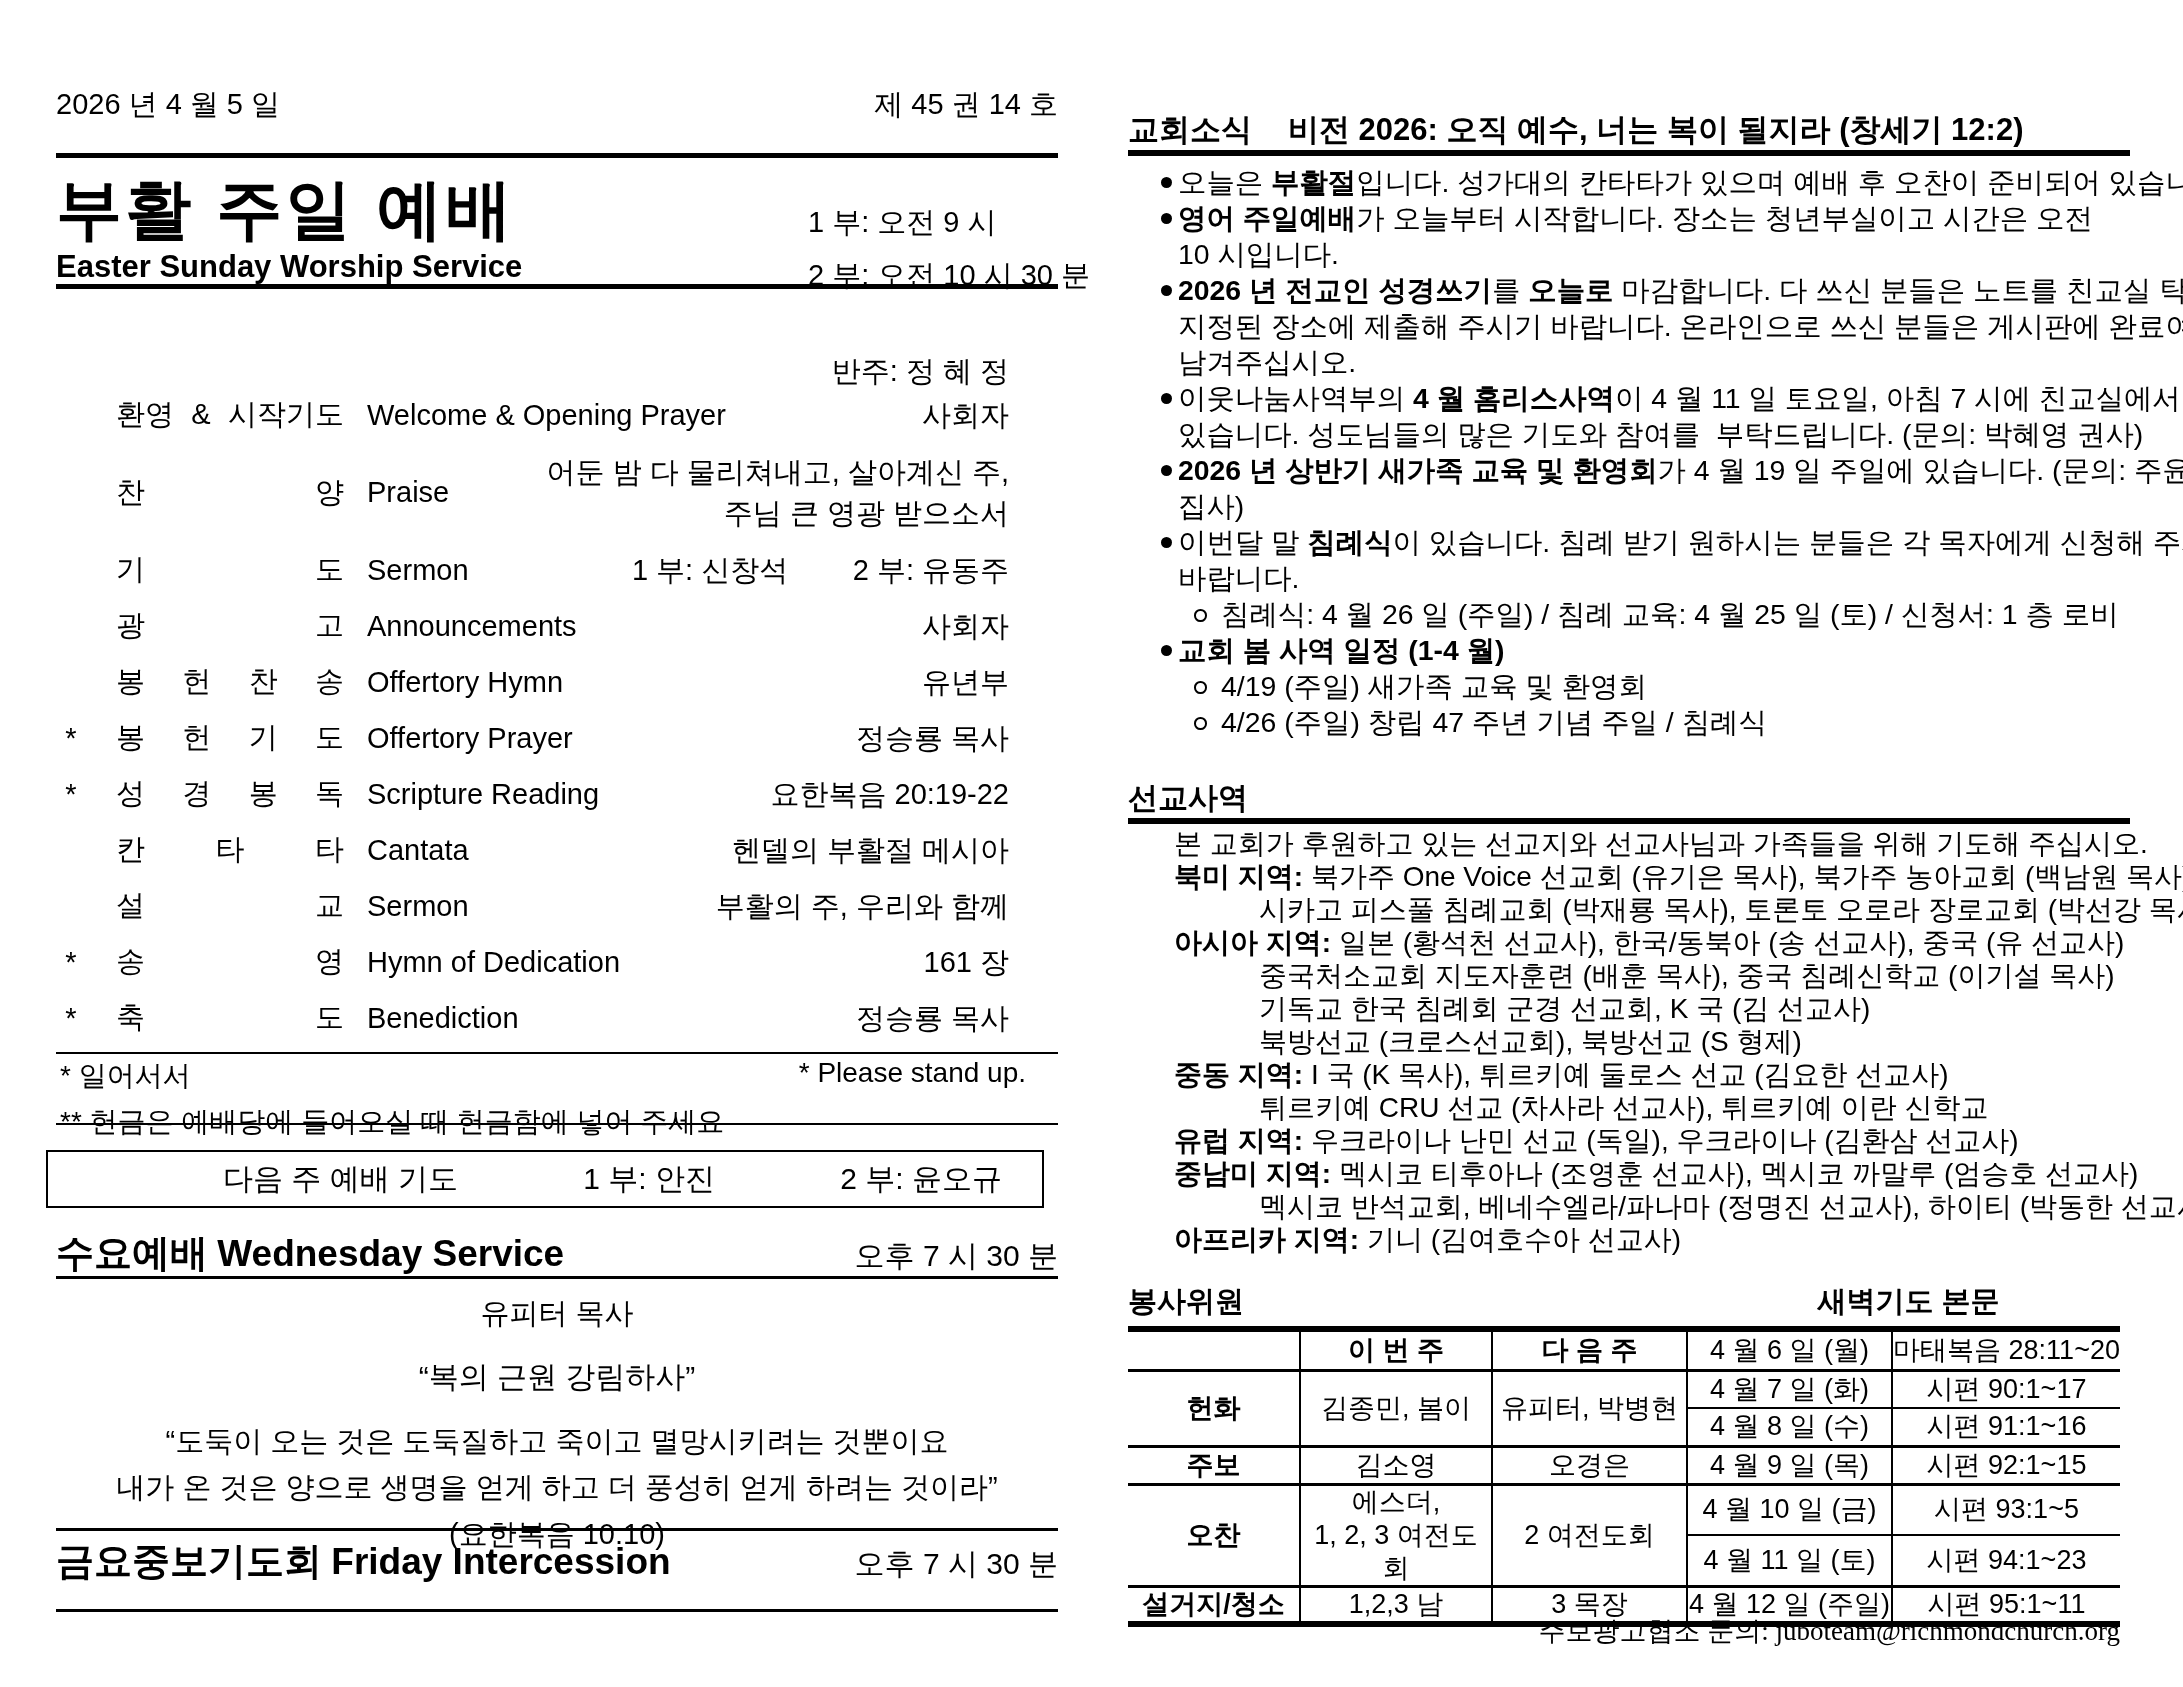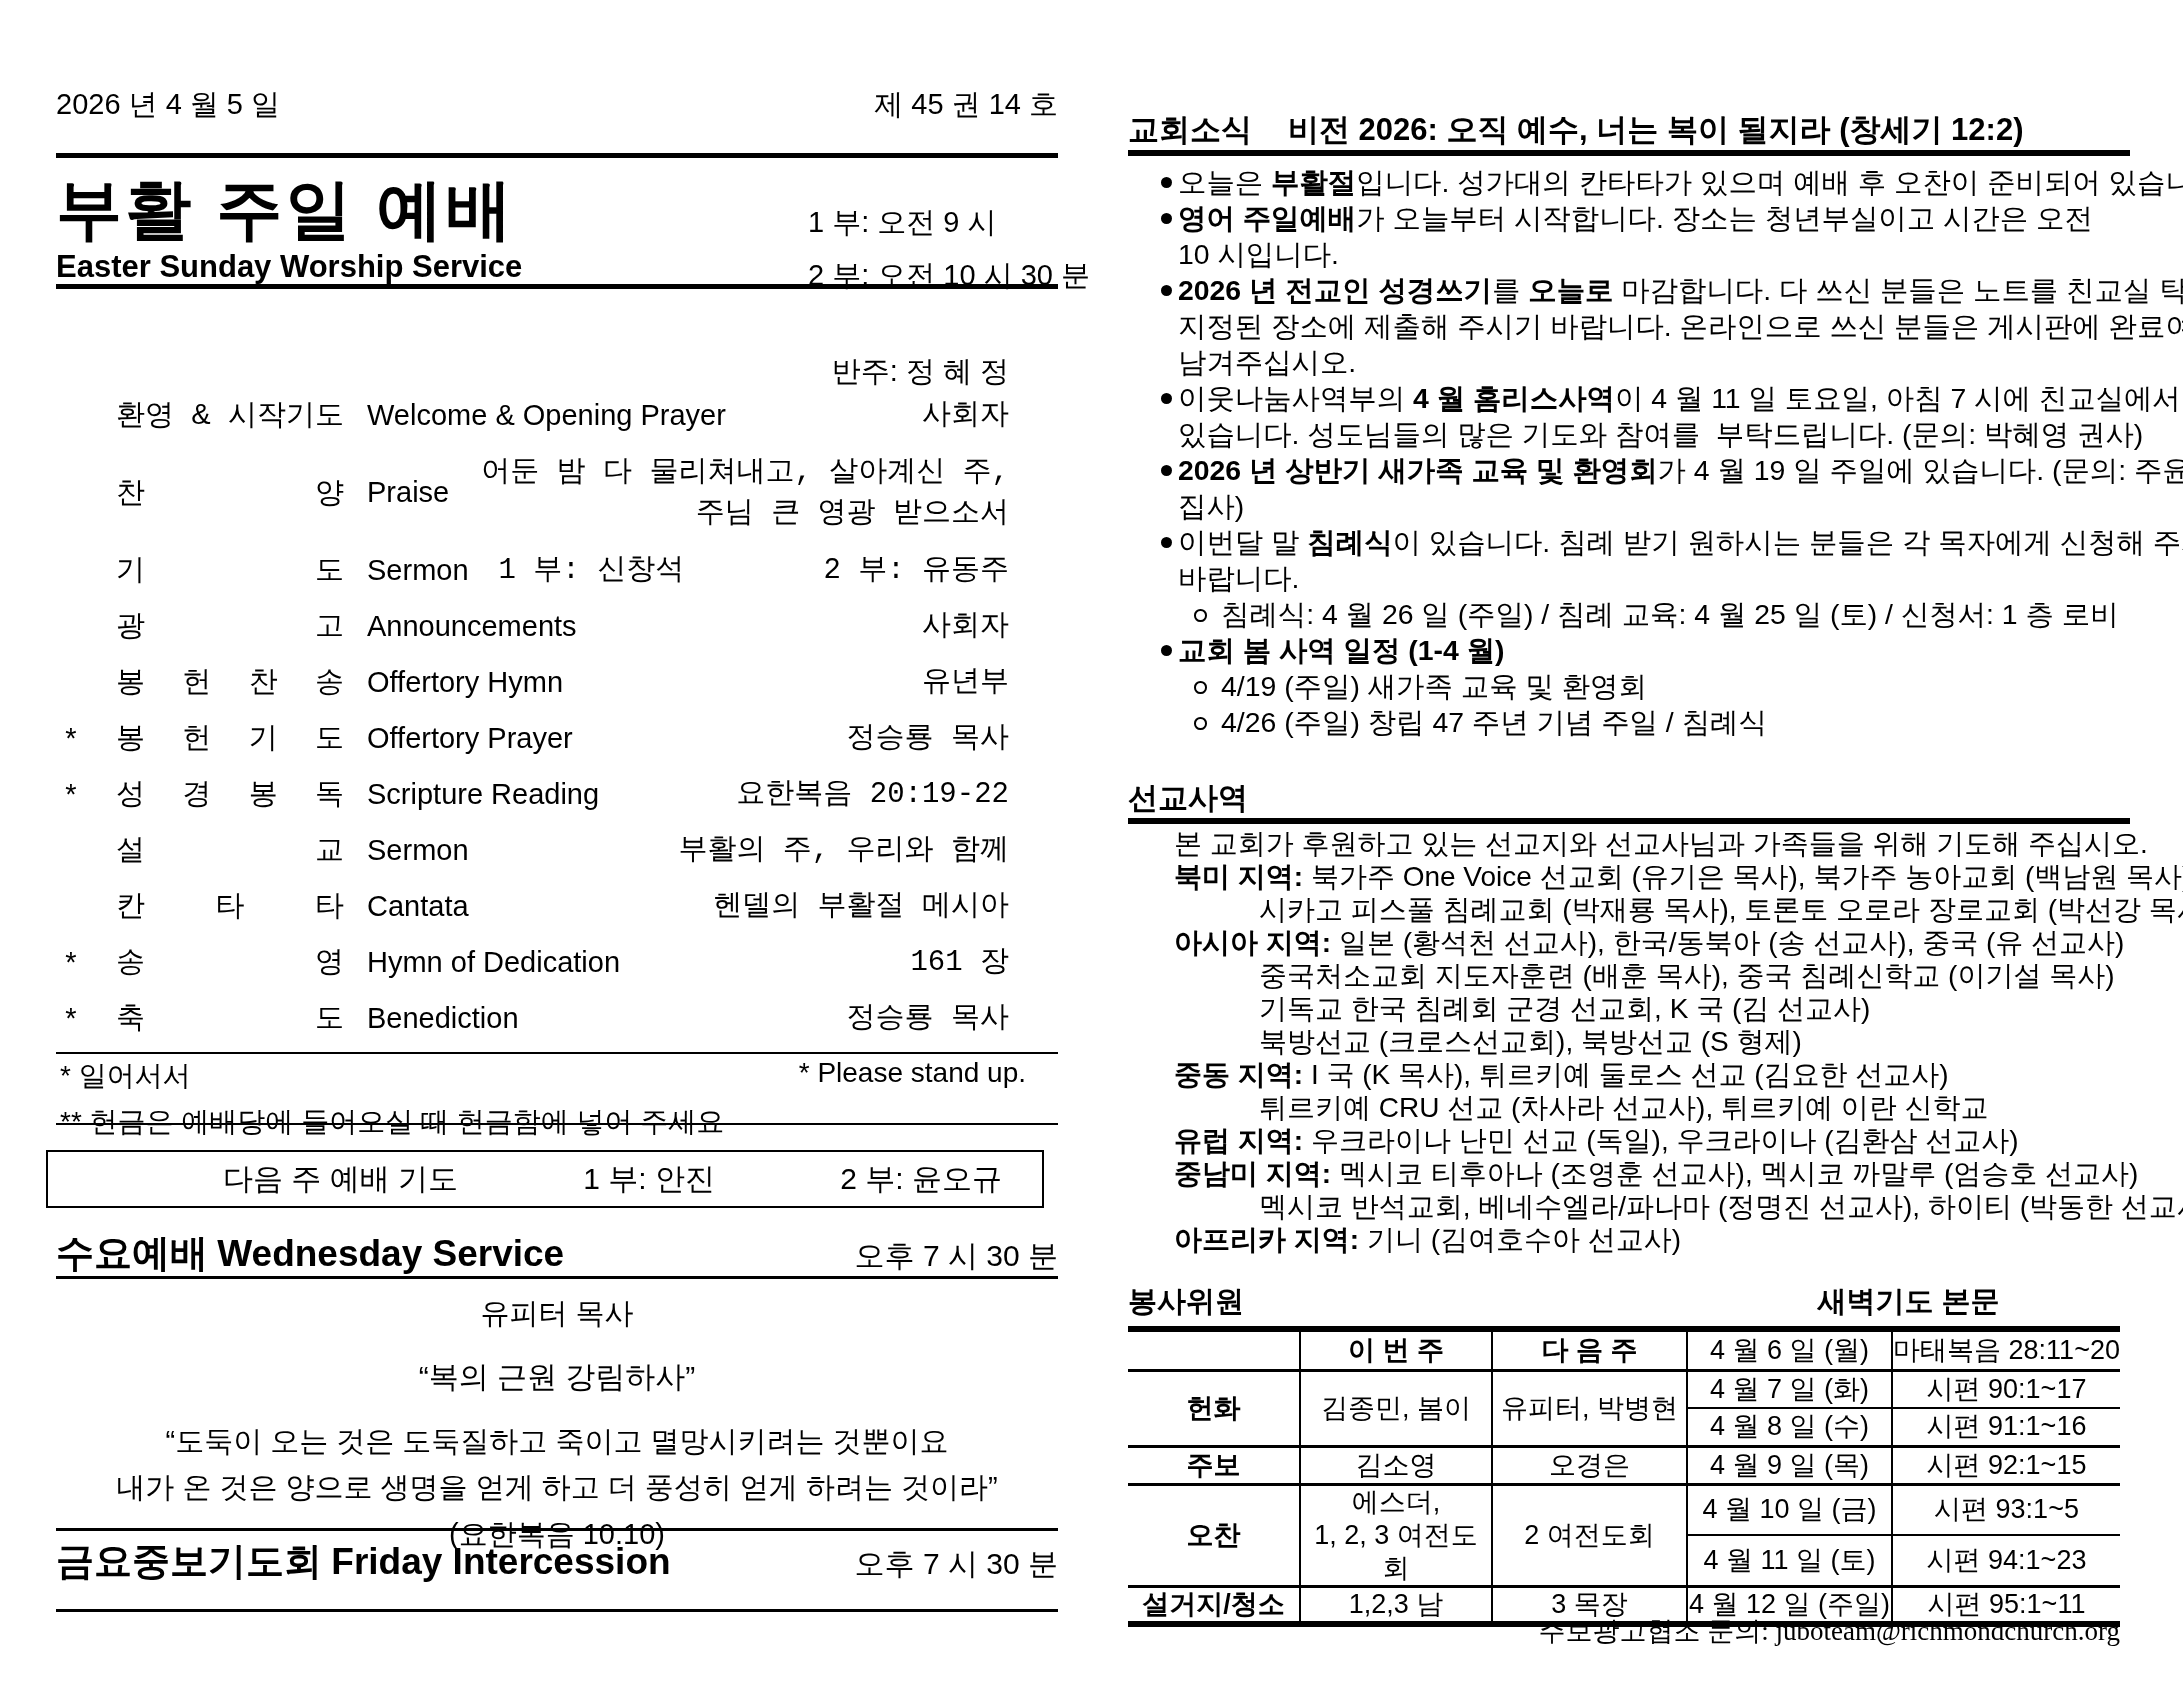--- a/index.html
+++ b/index.html
@@ -14,21 +14,21 @@
   .times{left:808px;top:196px;font-size:29px;line-height:53px;}
   .easter{left:56px;top:249px;font-size:31px;font-weight:bold;}
   .preacher-row{left:116px;top:303px;width:893px;display:flex;justify-content:space-between;font-size:29px;}
   .accomp{left:116px;top:352px;width:893px;text-align:right;font-size:29px;}
   .order{left:56px;top:387px;width:953px;font-size:29px;}
   .orow{display:flex;align-items:center;height:56px;}
   .orow.tall{height:99px;}
   .ostar{width:60px;padding-left:9.3px;box-sizing:border-box;}
   .oklabel{display:inline-block;width:228px;text-align:justify;text-align-last:justify;}
   .oen{margin-left:23px;white-space:nowrap;}
-  .odetail{flex:1;text-align:right;white-space:pre;line-height:41px;font-family:Liberation Mono, monospace;}
+  .odetail{flex:1;text-align:right;white-space:pre;line-height:41px;}
   .footnotes{left:60px;top:1057px;width:966px;font-size:28px;}
   .fn1{display:flex;justify-content:space-between;} .fn1 span:first-child{width:304px;}
   .fn2{margin-top:8px;}
   .nextweek{left:46px;top:1150px;width:998px;height:58px;border:2px solid #000;
             display:flex;align-items:center;justify-content:space-between;font-size:30px;
             padding-left:175px;padding-right:40px;box-sizing:border-box;}
   .svc-header{left:56px;width:1002px;display:flex;justify-content:space-between;align-items:baseline;}
   .svc-kr{font-size:38px;font-weight:bold;}
   .svc-en{font-size:37px;font-weight:bold;margin-left:9.3px;}
   .svc-time{font-size:30px;}
@@ -116,29 +116,29 @@
         <div class="odetail"><div>정승룡 목사</div></div>
       </div>
       <div class="orow">
         <span class="ostar">*</span>
         <span class="oklabel">성 경 봉 독</span>
         <span class="oen">Scripture Reading</span>
         <div class="odetail"><div>요한복음 20:19-22</div></div>
       </div>
       <div class="orow">
         <span class="ostar"></span>
+        <span class="oklabel">칸 타 타</span>
+        <span class="oen">Cantata</span>
+        <div class="odetail"><div>헨델의 부활절 메시아</div></div>
+      </div>
+      <div class="orow">
+        <span class="ostar"></span>
         <span class="oklabel">설 교</span>
         <span class="oen">Sermon</span>
         <div class="odetail"><div>부활의 주, 우리와 함께</div></div>
-      </div>
-      <div class="orow">
-        <span class="ostar"></span>
-        <span class="oklabel">칸 타 타</span>
-        <span class="oen">Cantata</span>
-        <div class="odetail"><div>헨델의 부활절 메시아</div></div>
       </div>
       <div class="orow">
         <span class="ostar">*</span>
         <span class="oklabel">송 영</span>
         <span class="oen">Hymn of Dedication</span>
         <div class="odetail"><div>161 장</div></div>
       </div>
       <div class="orow">
         <span class="ostar">*</span>
         <span class="oklabel">축 도</span>

